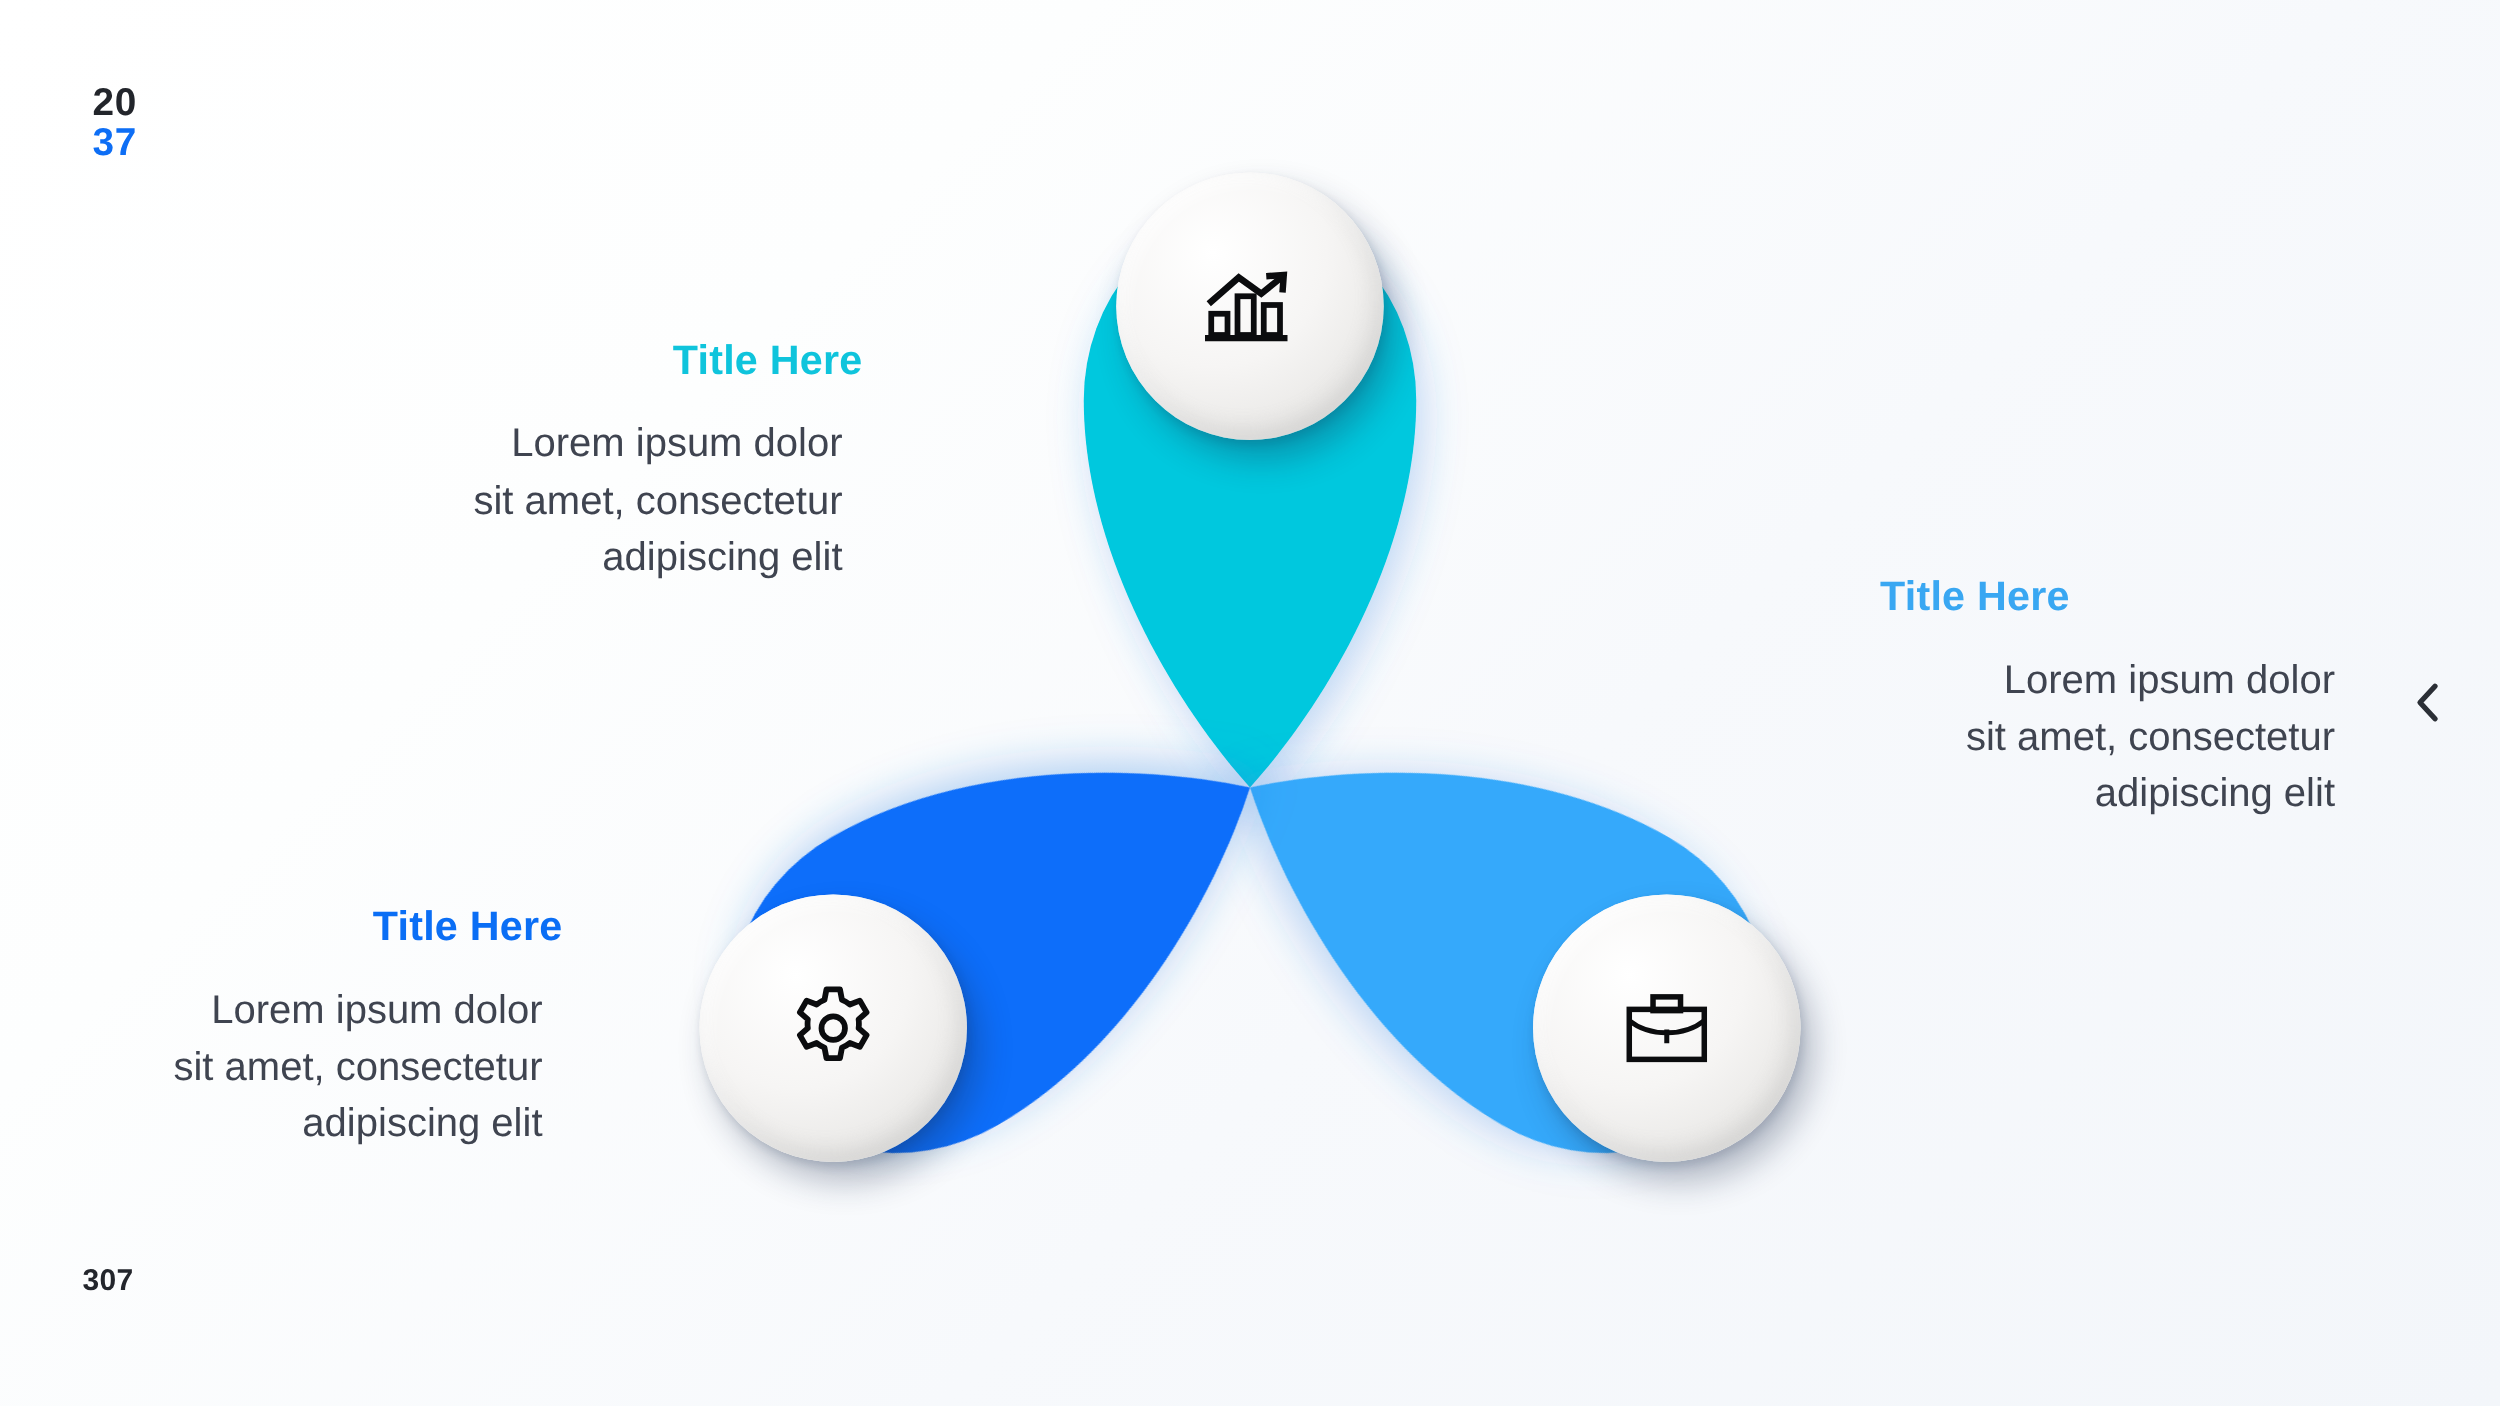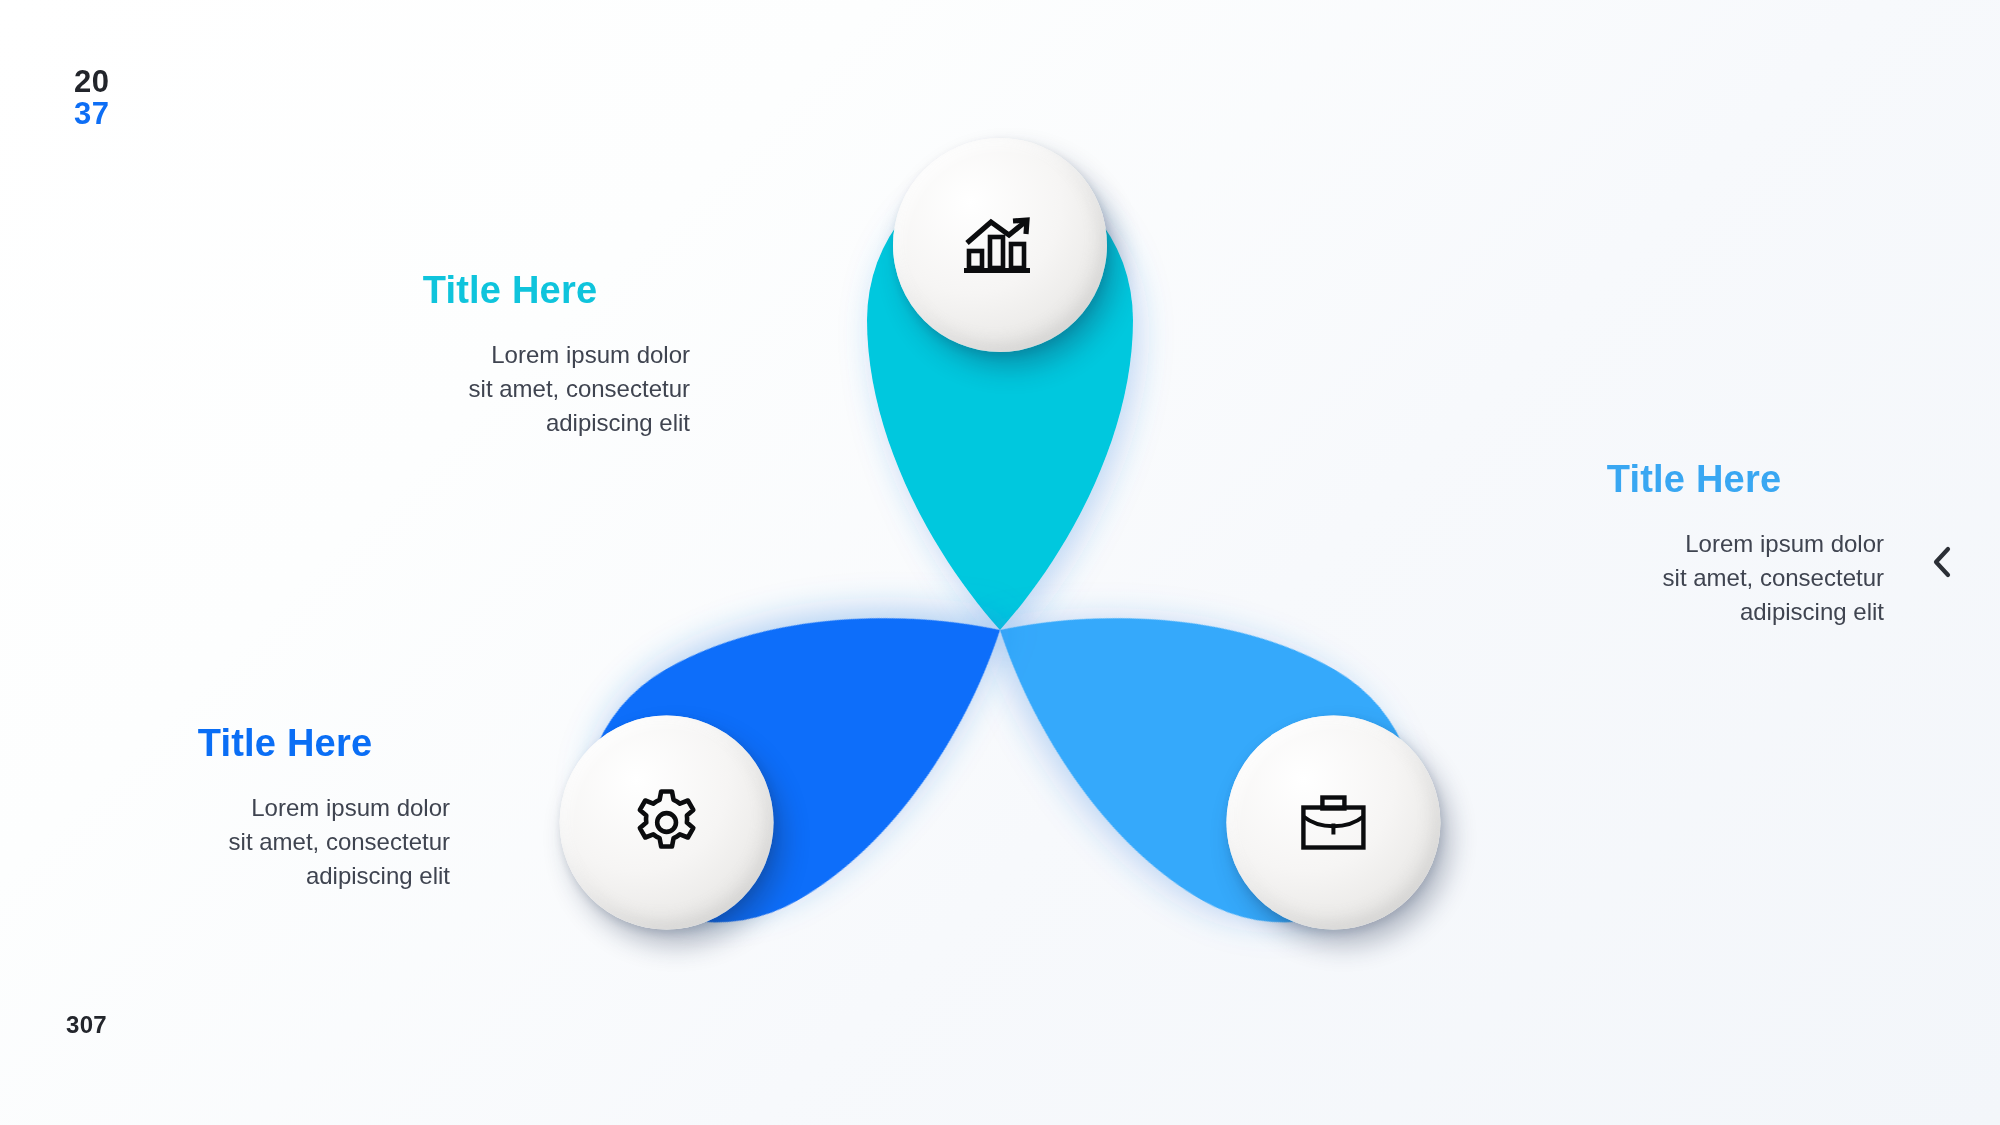--- a/index.html
+++ b/index.html
@@ -62,33 +62,32 @@
     display: flex;
     align-items: center;
     justify-content: center;
     cursor: pointer;
   }
   .nav-prev svg { display:block; }
 
   
   .text-block { position: absolute; }
   .text-block .tb-title {
-    font-size: 38px;
+    font-size: 33px;
     font-weight: 700;
     margin: 0 0 26px 0;
     letter-spacing: 0.2px;
     line-height: 1.1;
-    text-align: center;
   }
   .text-block .tb-body {
-    font-size: 24px;
+    font-size: 32px;
     font-weight: 400;
     color: #3f4450;
     line-height: 1.42;
-    margin: 0;
+    margin: 16px;
     white-space: pre-line;
     text-align: right;
   }
 
   .tb-topleft {
     left: 330px;
     top: 270px;
     width: 360px;
     text-align: right;
   }

